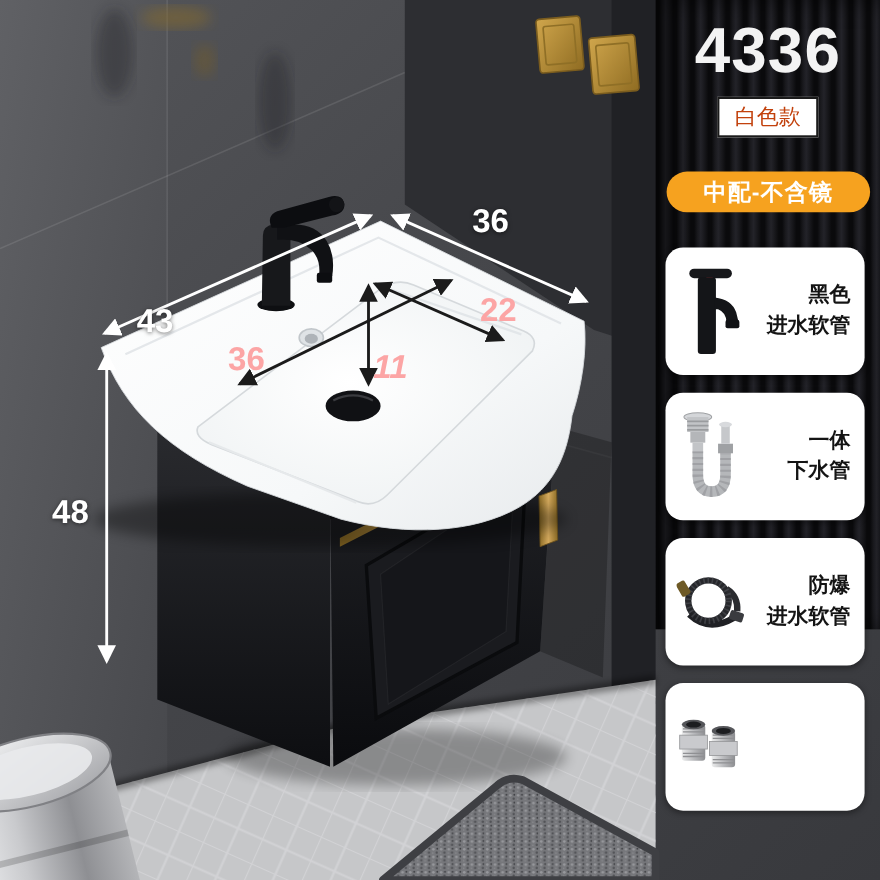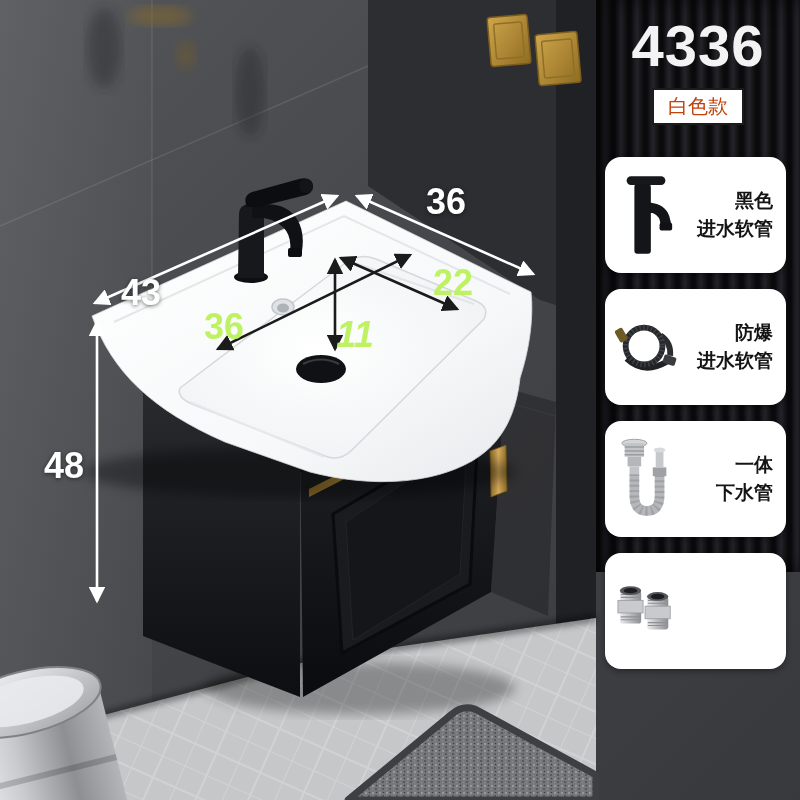--- a/index.html
+++ b/index.html
@@ -1,24 +1,24 @@
 <!DOCTYPE html>
 <html><head>
 <meta charset="utf-8">
 <style>
   html,body{margin:0;padding:0;background:#000;}
   .stage{position:relative;width:800px;height:800px;overflow:hidden;background:#3f4044;
          font-family:"Liberation Sans","DejaVu Sans",sans-serif;}
   .scene{position:absolute;left:0;top:0;width:800px;height:800px;display:block;}
 
   
-  .dim{position:absolute;transform:translate(-50%,-50%);font-weight:bold;font-size:36px;
+  .dim{position:absolute;transform:translate(-50%,-50%);font-weight:bold;font-size:30px;
        line-height:1;letter-spacing:0;}
   .dim.white{color:#ffffff;text-shadow:0 1px 4px rgba(0,0,0,.55);}
-  .dim.black{color:#bef264;}
+  .dim.black{color:#fca5a5;}
 
   
   .right-panel{position:absolute;left:596px;top:0;width:204px;height:572px;
     background-color:#0f0f12;
     background-image:repeating-linear-gradient(90deg,#0a0a0c 0px,#0a0a0c 3px,#19191d 6px,#232329 9px,#19191d 12px,#0a0a0c 16px);
     box-shadow:inset 14px 0 22px rgba(0,0,0,.55);}
   .model{margin-top:12px;text-align:center;color:#f3f3f3;font-size:58px;font-weight:bold;letter-spacing:1px;}
   .variant-row{text-align:center;margin-top:9px;}
   .variant{display:inline-block;background:#ffffff;border:2px solid #1b1b1b;color:#c2410c;
            font-size:20px;padding:3px 14px;}
@@ -205,52 +205,36 @@
   <span class="dim white" style="left:64px;top:466px;">48</span>
   <span class="dim black" style="left:224px;top:327px;">36</span>
   <span class="dim black" style="left:453px;top:283px;">22</span>
   <span class="dim black" style="left:355px;top:335px;font-style:italic;">11</span>
 
   <div class="right-panel">
     <div class="model">4336</div>
     <div class="variant-row">
       <span class="variant">白色款</span>
     </div>
+    <div class="config-badge" style="background:#F6A21F;">中配-不含镜</div>
 
     <div class="cards">
 
       <div class="card">
         <div class="card-icon">
           <svg width="62" height="90" viewBox="0 0 64 90">
             <rect x="12" y="5" width="40" height="9" rx="4.5" fill="#17181b"></rect>
             <rect x="28" y="13" width="6" height="3" fill="#a83232"></rect>
             <rect x="20" y="13" width="17" height="72" rx="3" fill="#141518"></rect>
             <path d="M36 32 Q52 34 56 46 L58 54 L47 56 Q47 46 39 43 L36 43 Z" fill="#141518"></path>
             <rect x="46" y="53" width="13" height="8" rx="2" fill="#101114"></rect>
           </svg>
         </div>
         <div class="card-text">
           <span>黑色</span>
-          <span>进水软管</span>
-        </div>
-      </div>
-
-      <div class="card">
-        <div class="card-icon">
-          <svg width="62" height="90" viewBox="0 0 64 90">
-            <circle cx="30" cy="44" r="19" fill="none" stroke="#26272b" stroke-width="6"></circle>
-            <path d="M12 57 Q30 74 54 60" fill="none" stroke="#202125" stroke-width="6"></path>
-            <path d="M47 33 Q58 40 57 54" fill="none" stroke="#2b2c30" stroke-width="6"></path>
-            <circle cx="30" cy="44" r="19" fill="none" stroke="#5a5c61" stroke-width="6" stroke-dasharray="1.5 2.5" opacity="0.5"></circle>
-            <rect x="2" y="26" width="9" height="14" rx="2" fill="#6e5a26" transform="rotate(-30 6 33)"></rect>
-            <rect x="50" y="54" width="13" height="9" rx="2" fill="#3a3b3f" transform="rotate(18 56 58)"></rect>
-          </svg>
-        </div>
-        <div class="card-text">
-          <span>防爆</span>
           <span>进水软管</span>
         </div>
       </div>
 
       <div class="card">
         <div class="card-icon">
           <svg width="62" height="90" viewBox="0 0 64 90">
             <ellipse cx="20" cy="8" rx="13" ry="4" fill="#d4d6d9" stroke="#9fa1a4"></ellipse>
             <rect x="10" y="8" width="20" height="14" fill="#c2c4c7"></rect>
             <path d="M10 12 H30 M10 16 H30 M10 20 H30" stroke="#9a9c9f" stroke-width="1.5"></path>
@@ -259,20 +243,37 @@
             <path d="M20 40 L20 62 Q20 78 33 78 Q46 78 46 62 L46 42" stroke="#b5b7ba" stroke-width="10" fill="none"></path>
             <path d="M20 40 L20 62 Q20 78 33 78 Q46 78 46 62 L46 42" stroke="#8e9093" stroke-width="10" fill="none" stroke-dasharray="2 3.5" opacity="0.55"></path>
             <rect x="39" y="33" width="14" height="9" fill="#9fa1a4"></rect>
             <rect x="42" y="15" width="8" height="18" fill="#c6c8cb"></rect>
             <ellipse cx="46" cy="15" rx="6" ry="2.5" fill="#d8dadd"></ellipse>
           </svg>
         </div>
         <div class="card-text">
           <span>一体</span>
           <span>下水管</span>
+        </div>
+      </div>
+
+      <div class="card">
+        <div class="card-icon">
+          <svg width="62" height="90" viewBox="0 0 64 90">
+            <circle cx="30" cy="44" r="19" fill="none" stroke="#26272b" stroke-width="6"></circle>
+            <path d="M12 57 Q30 74 54 60" fill="none" stroke="#202125" stroke-width="6"></path>
+            <path d="M47 33 Q58 40 57 54" fill="none" stroke="#2b2c30" stroke-width="6"></path>
+            <circle cx="30" cy="44" r="19" fill="none" stroke="#5a5c61" stroke-width="6" stroke-dasharray="1.5 2.5" opacity="0.5"></circle>
+            <rect x="2" y="26" width="9" height="14" rx="2" fill="#6e5a26" transform="rotate(-30 6 33)"></rect>
+            <rect x="50" y="54" width="13" height="9" rx="2" fill="#3a3b3f" transform="rotate(18 56 58)"></rect>
+          </svg>
+        </div>
+        <div class="card-text">
+          <span>防爆</span>
+          <span>进水软管</span>
         </div>
       </div>
 
       <div class="card">
         <div class="card-icon">
           <svg width="62" height="90" viewBox="0 0 64 90">
             <defs>
               <linearGradient id="silv" x1="0" y1="0" x2="1" y2="0">
                 <stop offset="0" stop-color="#eceded"></stop>
                   <stop offset="0.5" stop-color="#b9babd"></stop>

